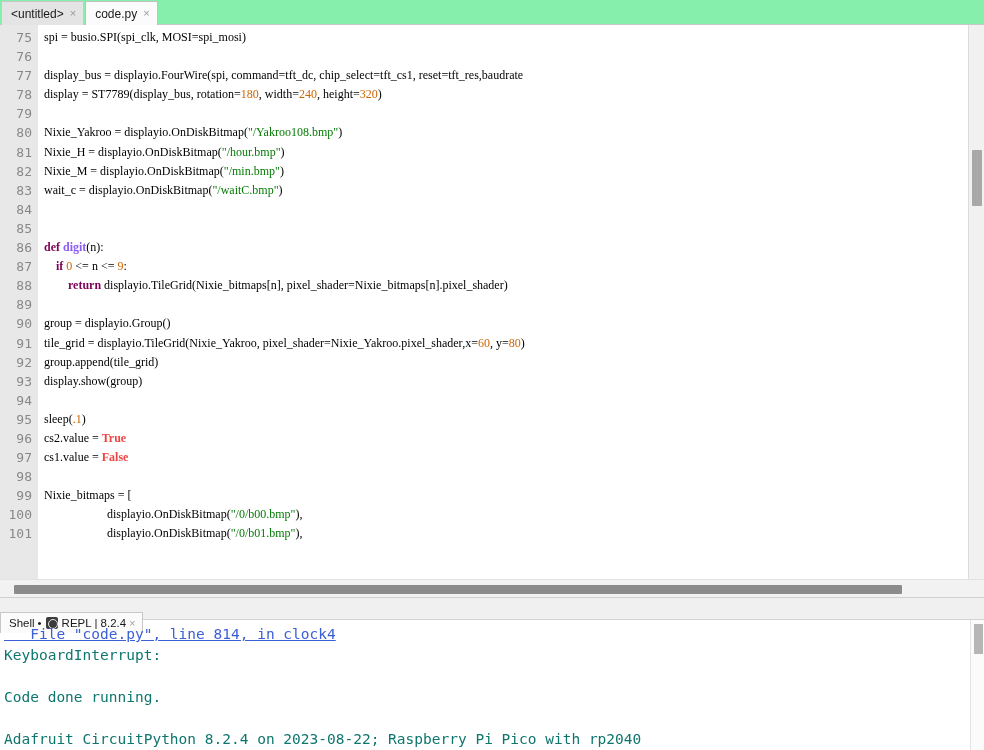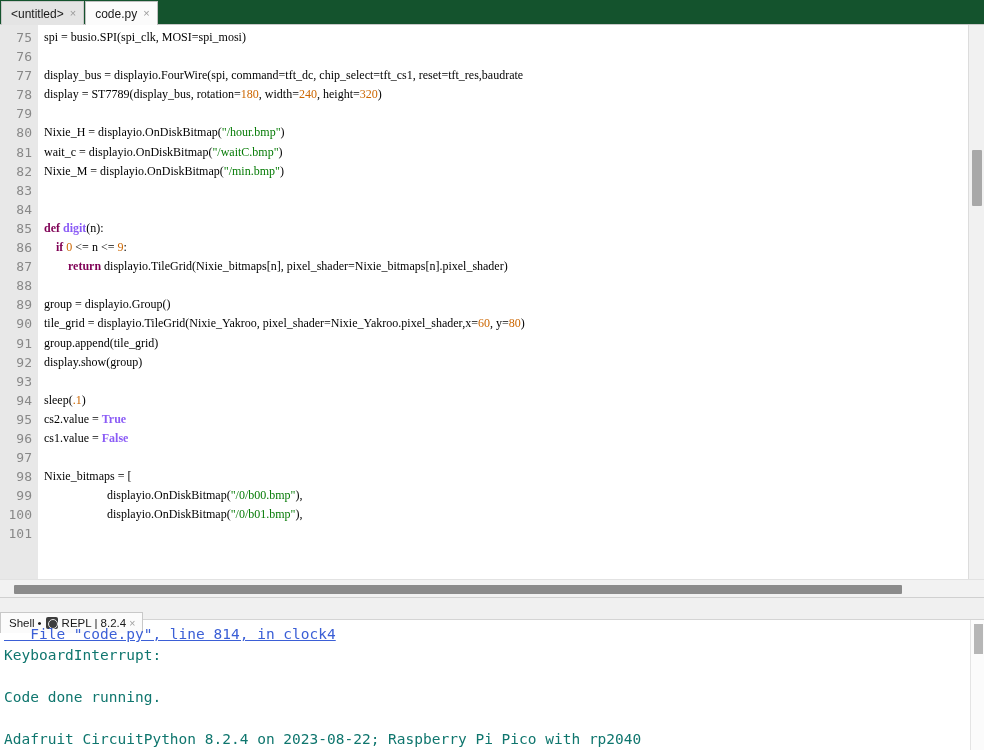--- a/index.html
+++ b/index.html
@@ -24,21 +24,21 @@
   .editor-pane {
     position: relative;
     height: 613px;
     background: #f5f5f5;
     display: flex;
     flex-direction: column;
   }
 
   .tabbar {
     height: 25px;
-    background: #14532d;
+    background: #86efac;
     border-bottom: 1px solid #c8c8c8;
     display: flex;
     align-items: flex-start;
     padding-left: 1px;
   }
   .tab {
     height: 24px;
     display: flex;
     align-items: center;
     gap: 5px;
@@ -99,21 +99,21 @@
     white-space: pre;
     font-family: Liberation Serif, serif;
     font-size: 12px;
     color: #000000;
   }
   .code-line.clipped-top {
     color: #b9b9b9;
   }
 
   .kw      { color: #7f0055; font-weight: bold; }
-  .kw2     { color: #8b5cf6; font-weight: bold; }
+  .kw2     { color: #ef4444; font-weight: bold; }
   .fname   { color: #8b5cf6; font-weight: bold; }
   .num     { color: #cc6600; }
   .str     { color: #047a04; }
   .plain   { color: #000000; }
 
   
   .vscroll {
     position: absolute;
     right: 0px;
     top: 25px;
@@ -274,23 +274,24 @@
           <div>99</div>
           <div>100</div>
           <div>101</div>
         </div>
       <div class="code-scroll" id="code-scroll">
           <div class="code-line clipped-top"><span class="plain">spi = busio.SPI(spi_clk, MOSI=spi_mosi)</span></div>
           <div class="code-line"><span class="plain"></span></div>
           <div class="code-line"><span class="plain">display_bus = displayio.FourWire(spi, command=tft_dc, chip_select=tft_cs1, reset=tft_res,baudrate</span></div>
           <div class="code-line"><span class="plain">display = ST7789(display_bus, rotation=</span><span class="num">180</span><span class="plain">, width=</span><span class="num">240</span><span class="plain">, height=</span><span class="num">320</span><span class="plain">)</span></div>
           <div class="code-line"><span class="plain"></span></div>
+          <div class="code-line"><span class="plain">Nixie_Yakroo = displayio.OnDiskBitmap(</span><span class="str">"/Yakroo108.bmp"</span><span class="plain">)</span></div>
           <div class="code-line"><span class="plain">Nixie_H = displayio.OnDiskBitmap(</span><span class="str">"/hour.bmp"</span><span class="plain">)</span></div>
+          <div class="code-line"><span class="plain">Nixie_M = displayio.OnDiskBitmap(</span><span class="str">"/min.bmp"</span><span class="plain">)</span></div>
           <div class="code-line"><span class="plain">wait_c = displayio.OnDiskBitmap(</span><span class="str">"/waitC.bmp"</span><span class="plain">)</span></div>
-          <div class="code-line"><span class="plain">Nixie_M = displayio.OnDiskBitmap(</span><span class="str">"/min.bmp"</span><span class="plain">)</span></div>
           <div class="code-line"><span class="plain"></span></div>
           <div class="code-line"><span class="plain"></span></div>
           <div class="code-line"><span class="kw">def </span><span class="fname">digit</span><span class="plain">(n):</span></div>
           <div class="code-line"><span class="plain">    </span><span class="kw">if </span><span class="num">0</span><span class="plain"> &lt;= n &lt;= </span><span class="num">9</span><span class="plain">:</span></div>
           <div class="code-line"><span class="plain">        </span><span class="kw">return </span><span class="plain">displayio.TileGrid(Nixie_bitmaps[n], pixel_shader=Nixie_bitmaps[n].pixel_shader)</span></div>
           <div class="code-line"><span class="plain"></span></div>
           <div class="code-line"><span class="plain">group = displayio.Group()</span></div>
           <div class="code-line"><span class="plain">tile_grid = displayio.TileGrid(Nixie_Yakroo, pixel_shader=Nixie_Yakroo.pixel_shader,x=</span><span class="num">60</span><span class="plain">, y=</span><span class="num">80</span><span class="plain">)</span></div>
           <div class="code-line"><span class="plain">group.append(tile_grid)</span></div>
           <div class="code-line"><span class="plain">display.show(group)</span></div>

